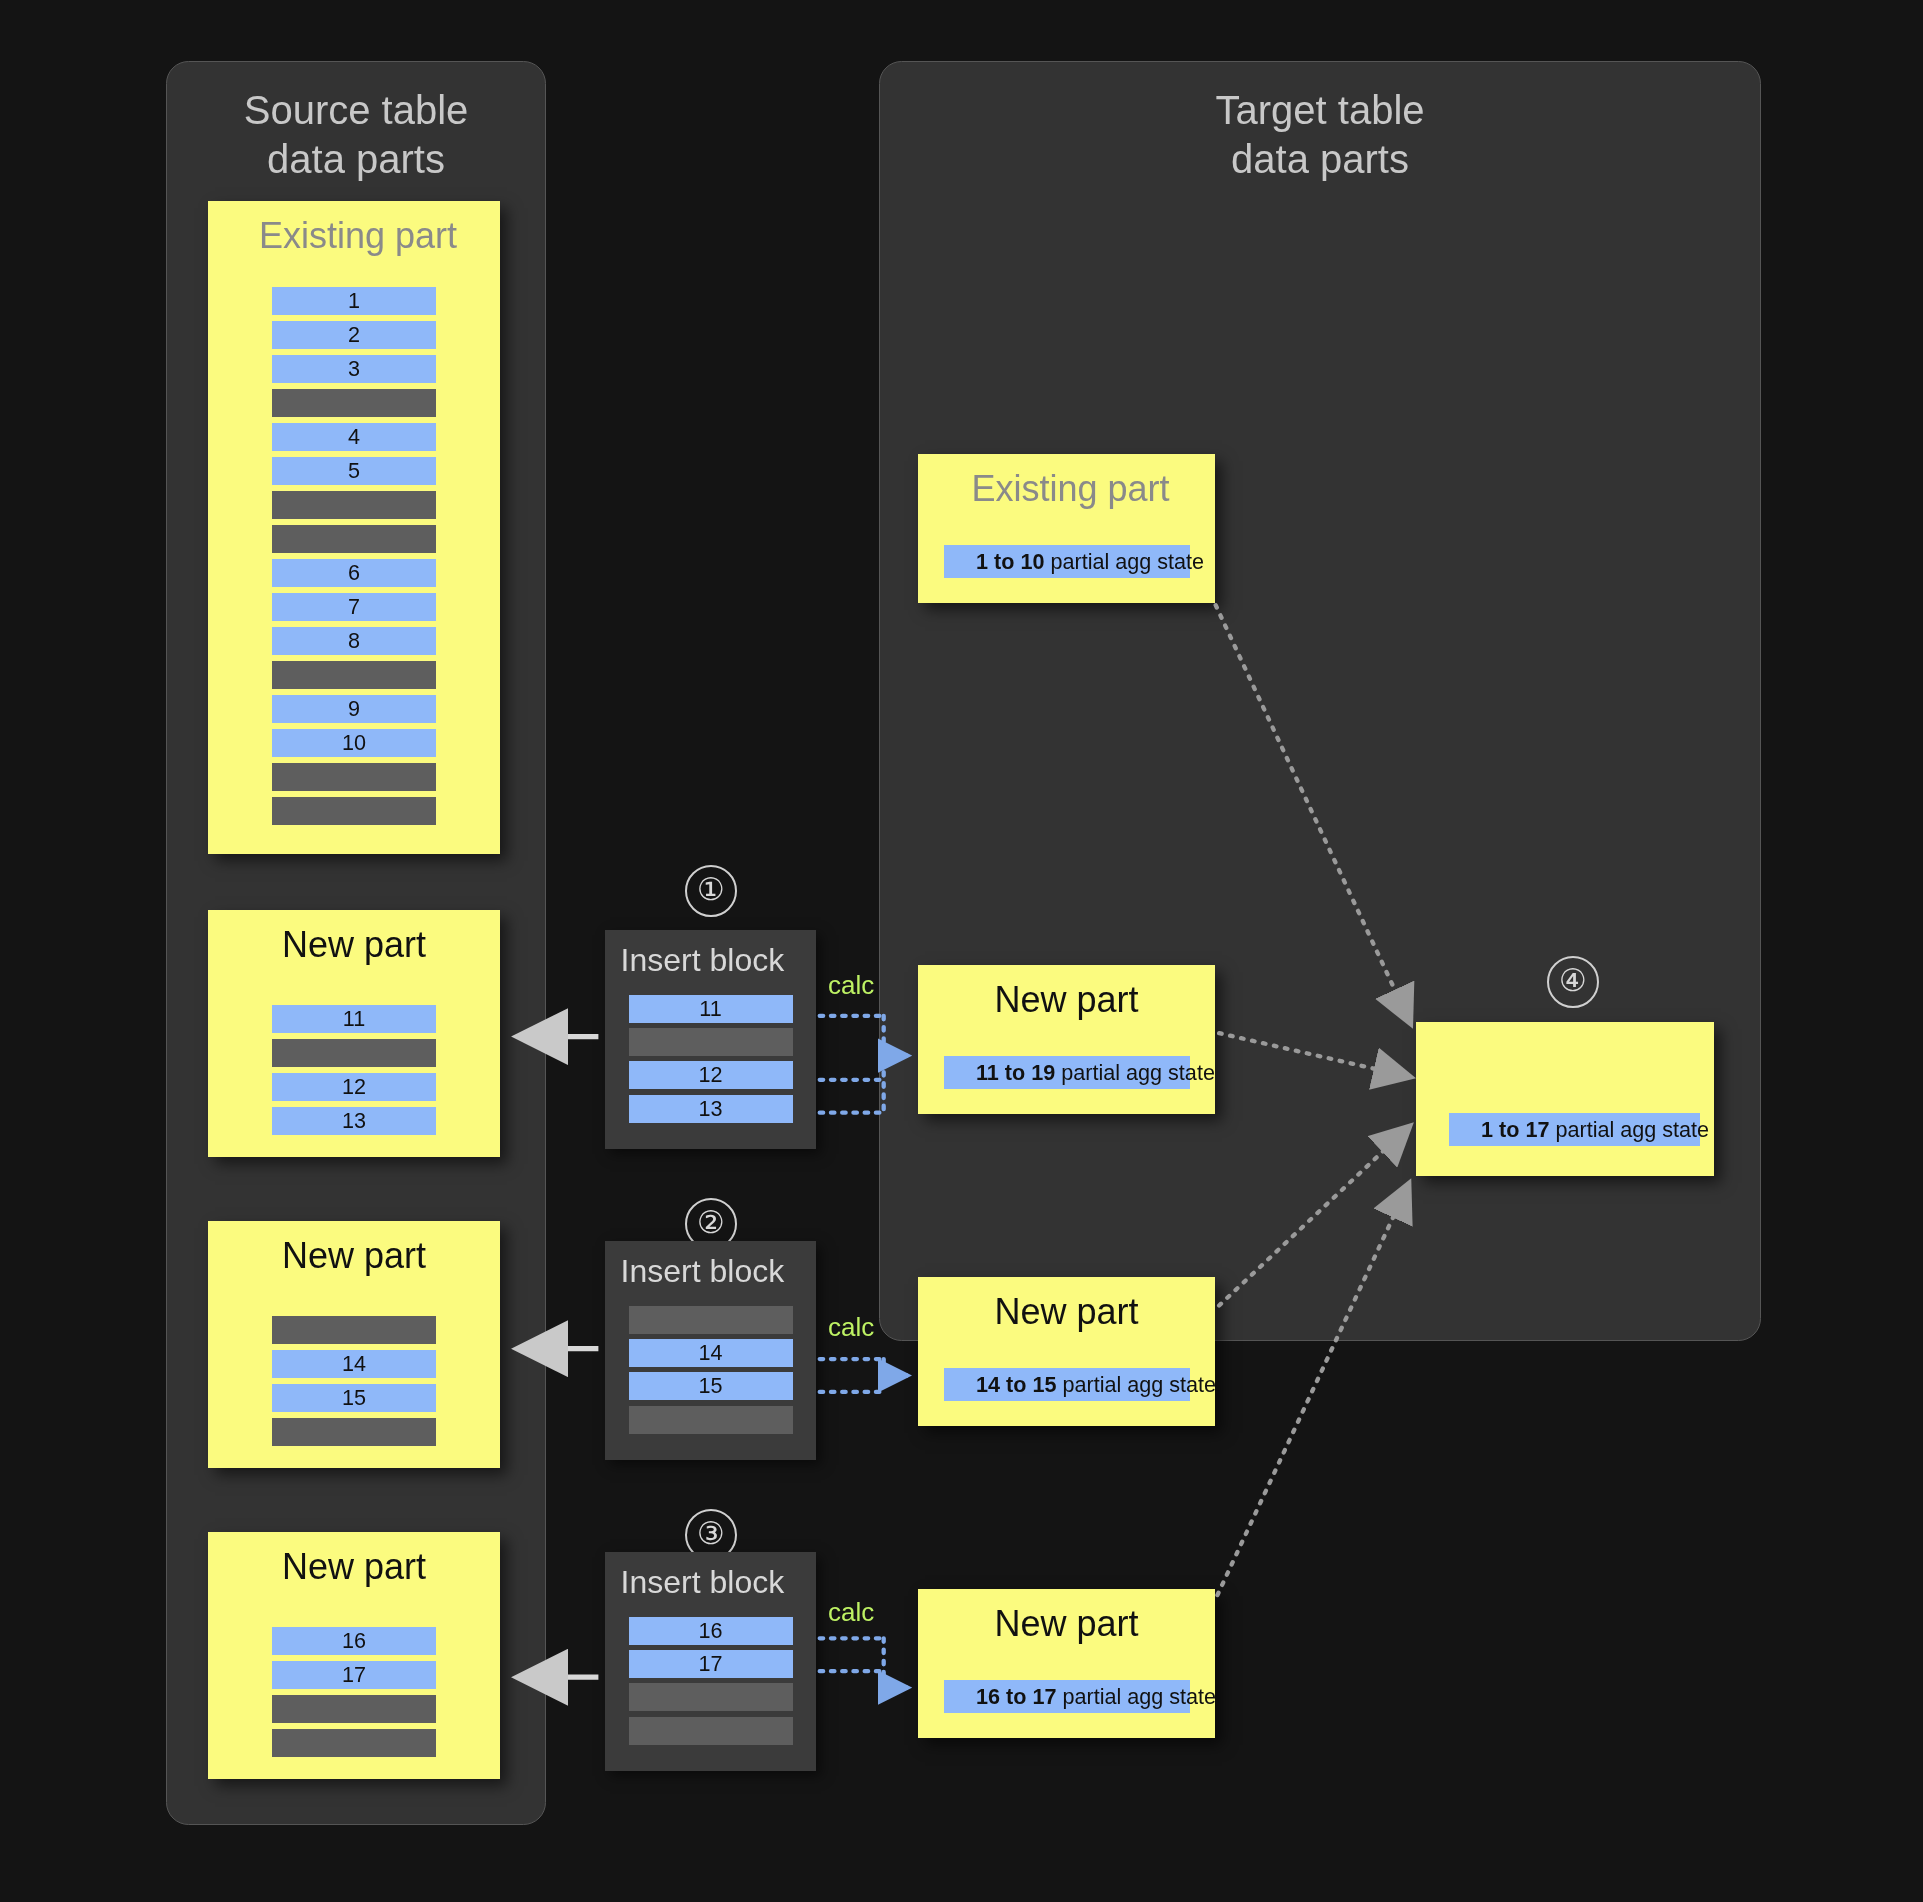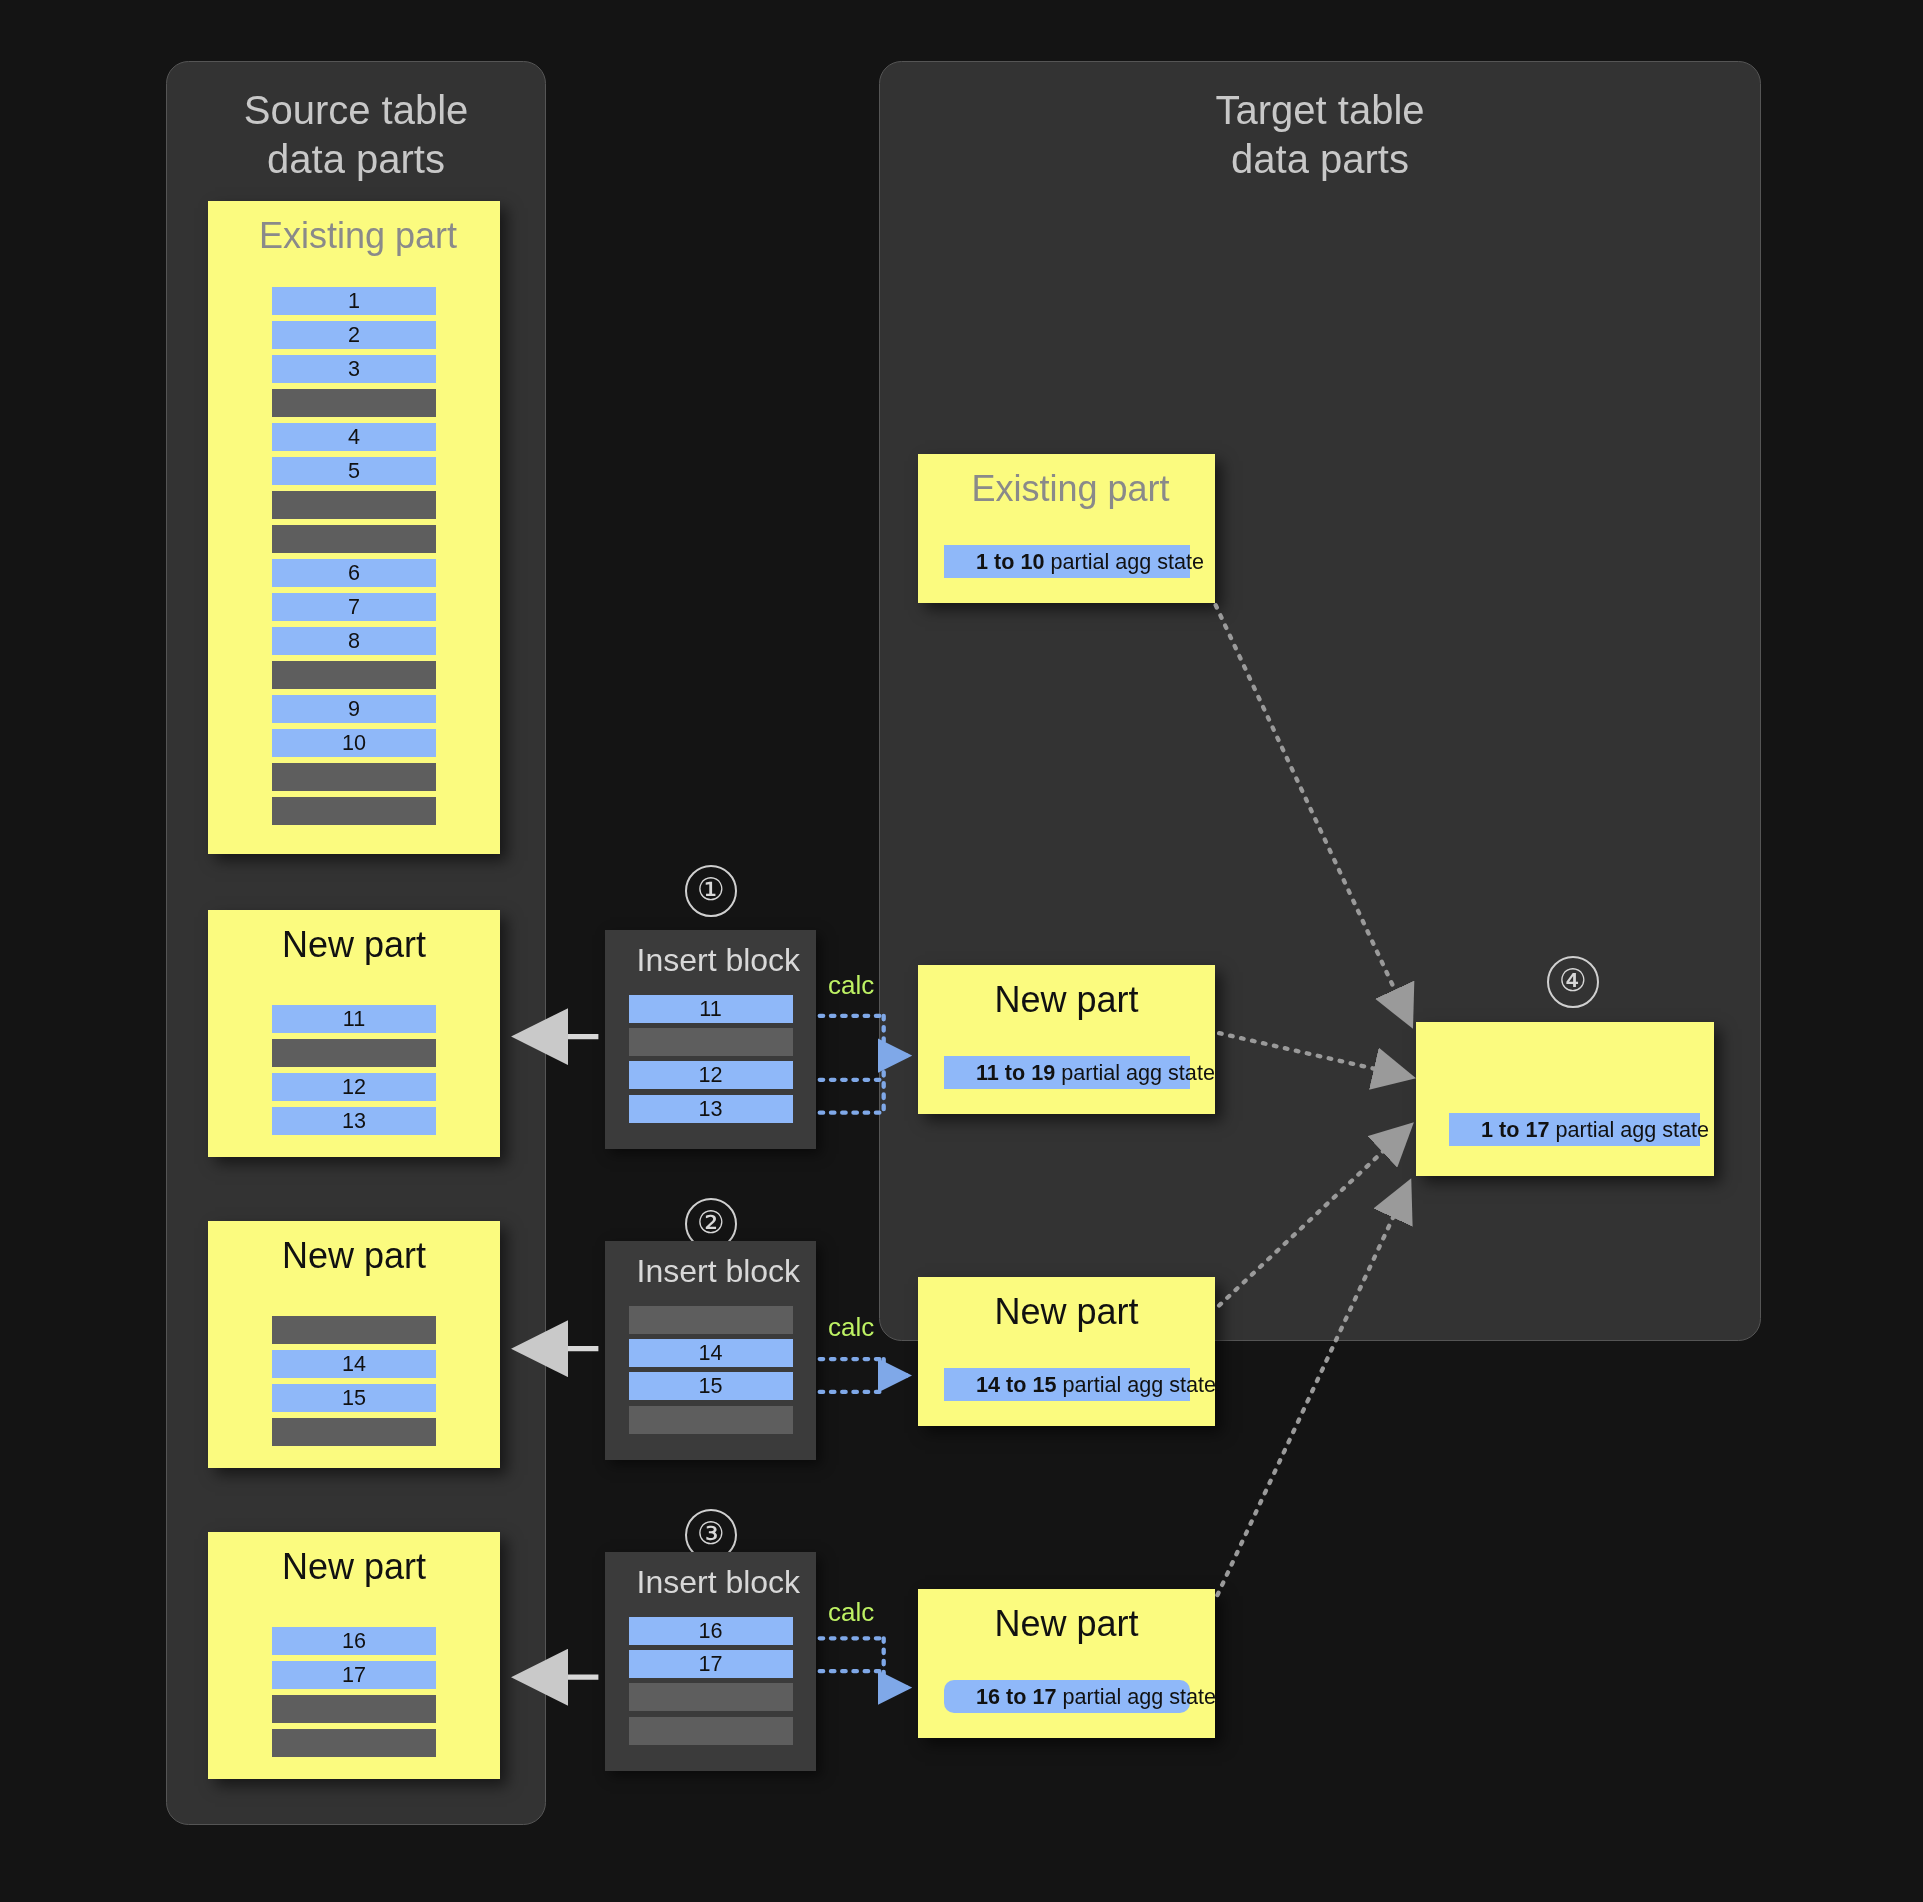--- a/index.html
+++ b/index.html
@@ -43,21 +43,21 @@
   }
   .row.blue{background:#8fb8f9;}
   .row.gray{background:#5e5e5e;}
 
   
   .iblock{
     position:absolute;background:#3b3b3b;box-sizing:border-box;
     box-shadow:5.2px 5.2px 12px rgba(0,0,0,.5);
   }
   .iblock-title{
-    color:#d8d8d8;font-size:32px;line-height:40px;padding:10.4px 0 0 15.6px;text-align:center;
+    color:#d8d8d8;font-size:32px;line-height:40px;padding:10.4px 0 0 15.6px;
   }
   .iblock .row{margin:0 auto 5.2px auto;}
 
   
   .step{
     position:absolute;width:48px;height:48px;border-radius:50%;
     border:2.6px solid #d0d0d0;color:#d8d8d8;
     font-size:31px;line-height:45px;text-align:center;
   }
 
@@ -196,21 +196,21 @@
 
   <div class="ypart" style="left:918px;top:1277px;width:297px;height:149px;">
     <div class="ypart-title">New part</div>
     <div class="agg" style="position:absolute;left:26px;top:91px;width:246px;">
       <b>14 to 15</b><span> partial agg state</span>
     </div>
   </div>
 
   <div class="ypart" style="left:918px;top:1589px;width:297px;height:149px;">
     <div class="ypart-title">New part</div>
-    <div class="agg" style="position:absolute;left:26px;top:91px;width:246px;border-radius:10px;">
+    <div class="agg" style="position:absolute;left:26px;top:91px;width:246px;">
       <b>16 to 17</b><span> partial agg state</span>
     </div>
   </div>
 
   <div class="step" style="left:1547px;top:956px;">④</div>
   <div class="ypart" style="left:1416px;top:1022px;width:298px;height:154px;">
     <div class="agg" style="position:absolute;left:33px;top:91px;width:251px;">
       <b>1 to 17</b><span> partial agg state</span>
     </div>
   </div>

